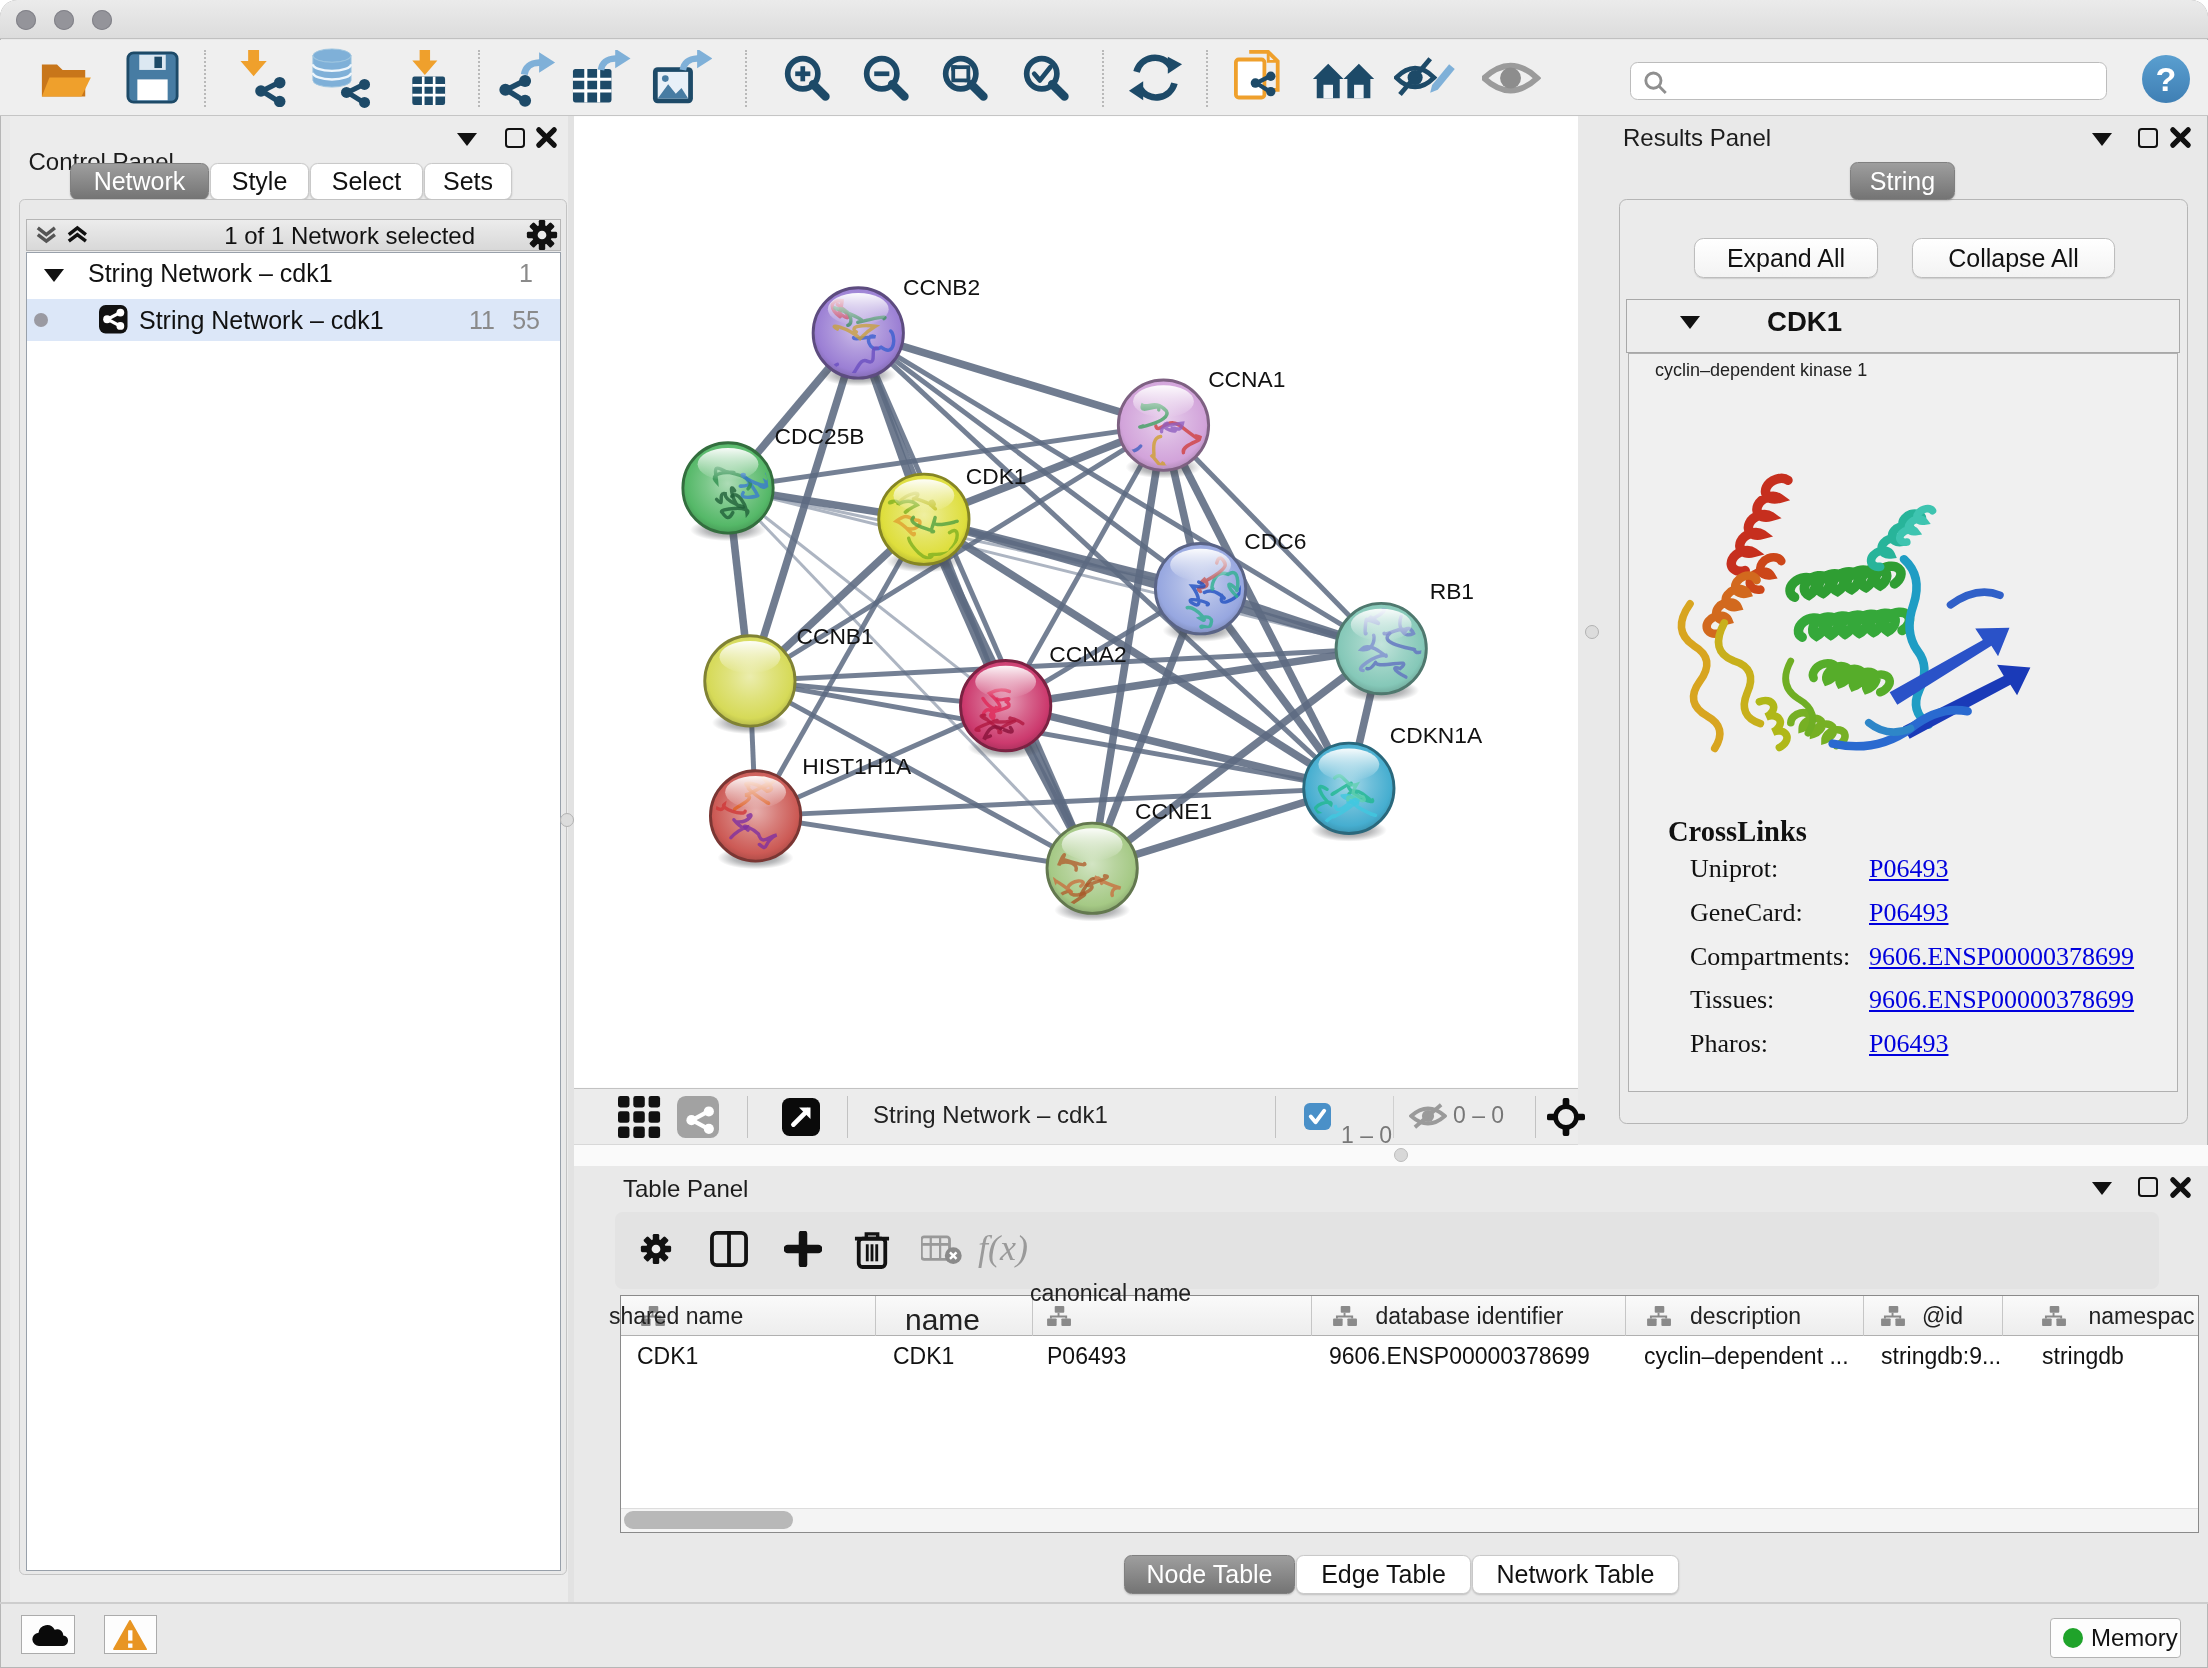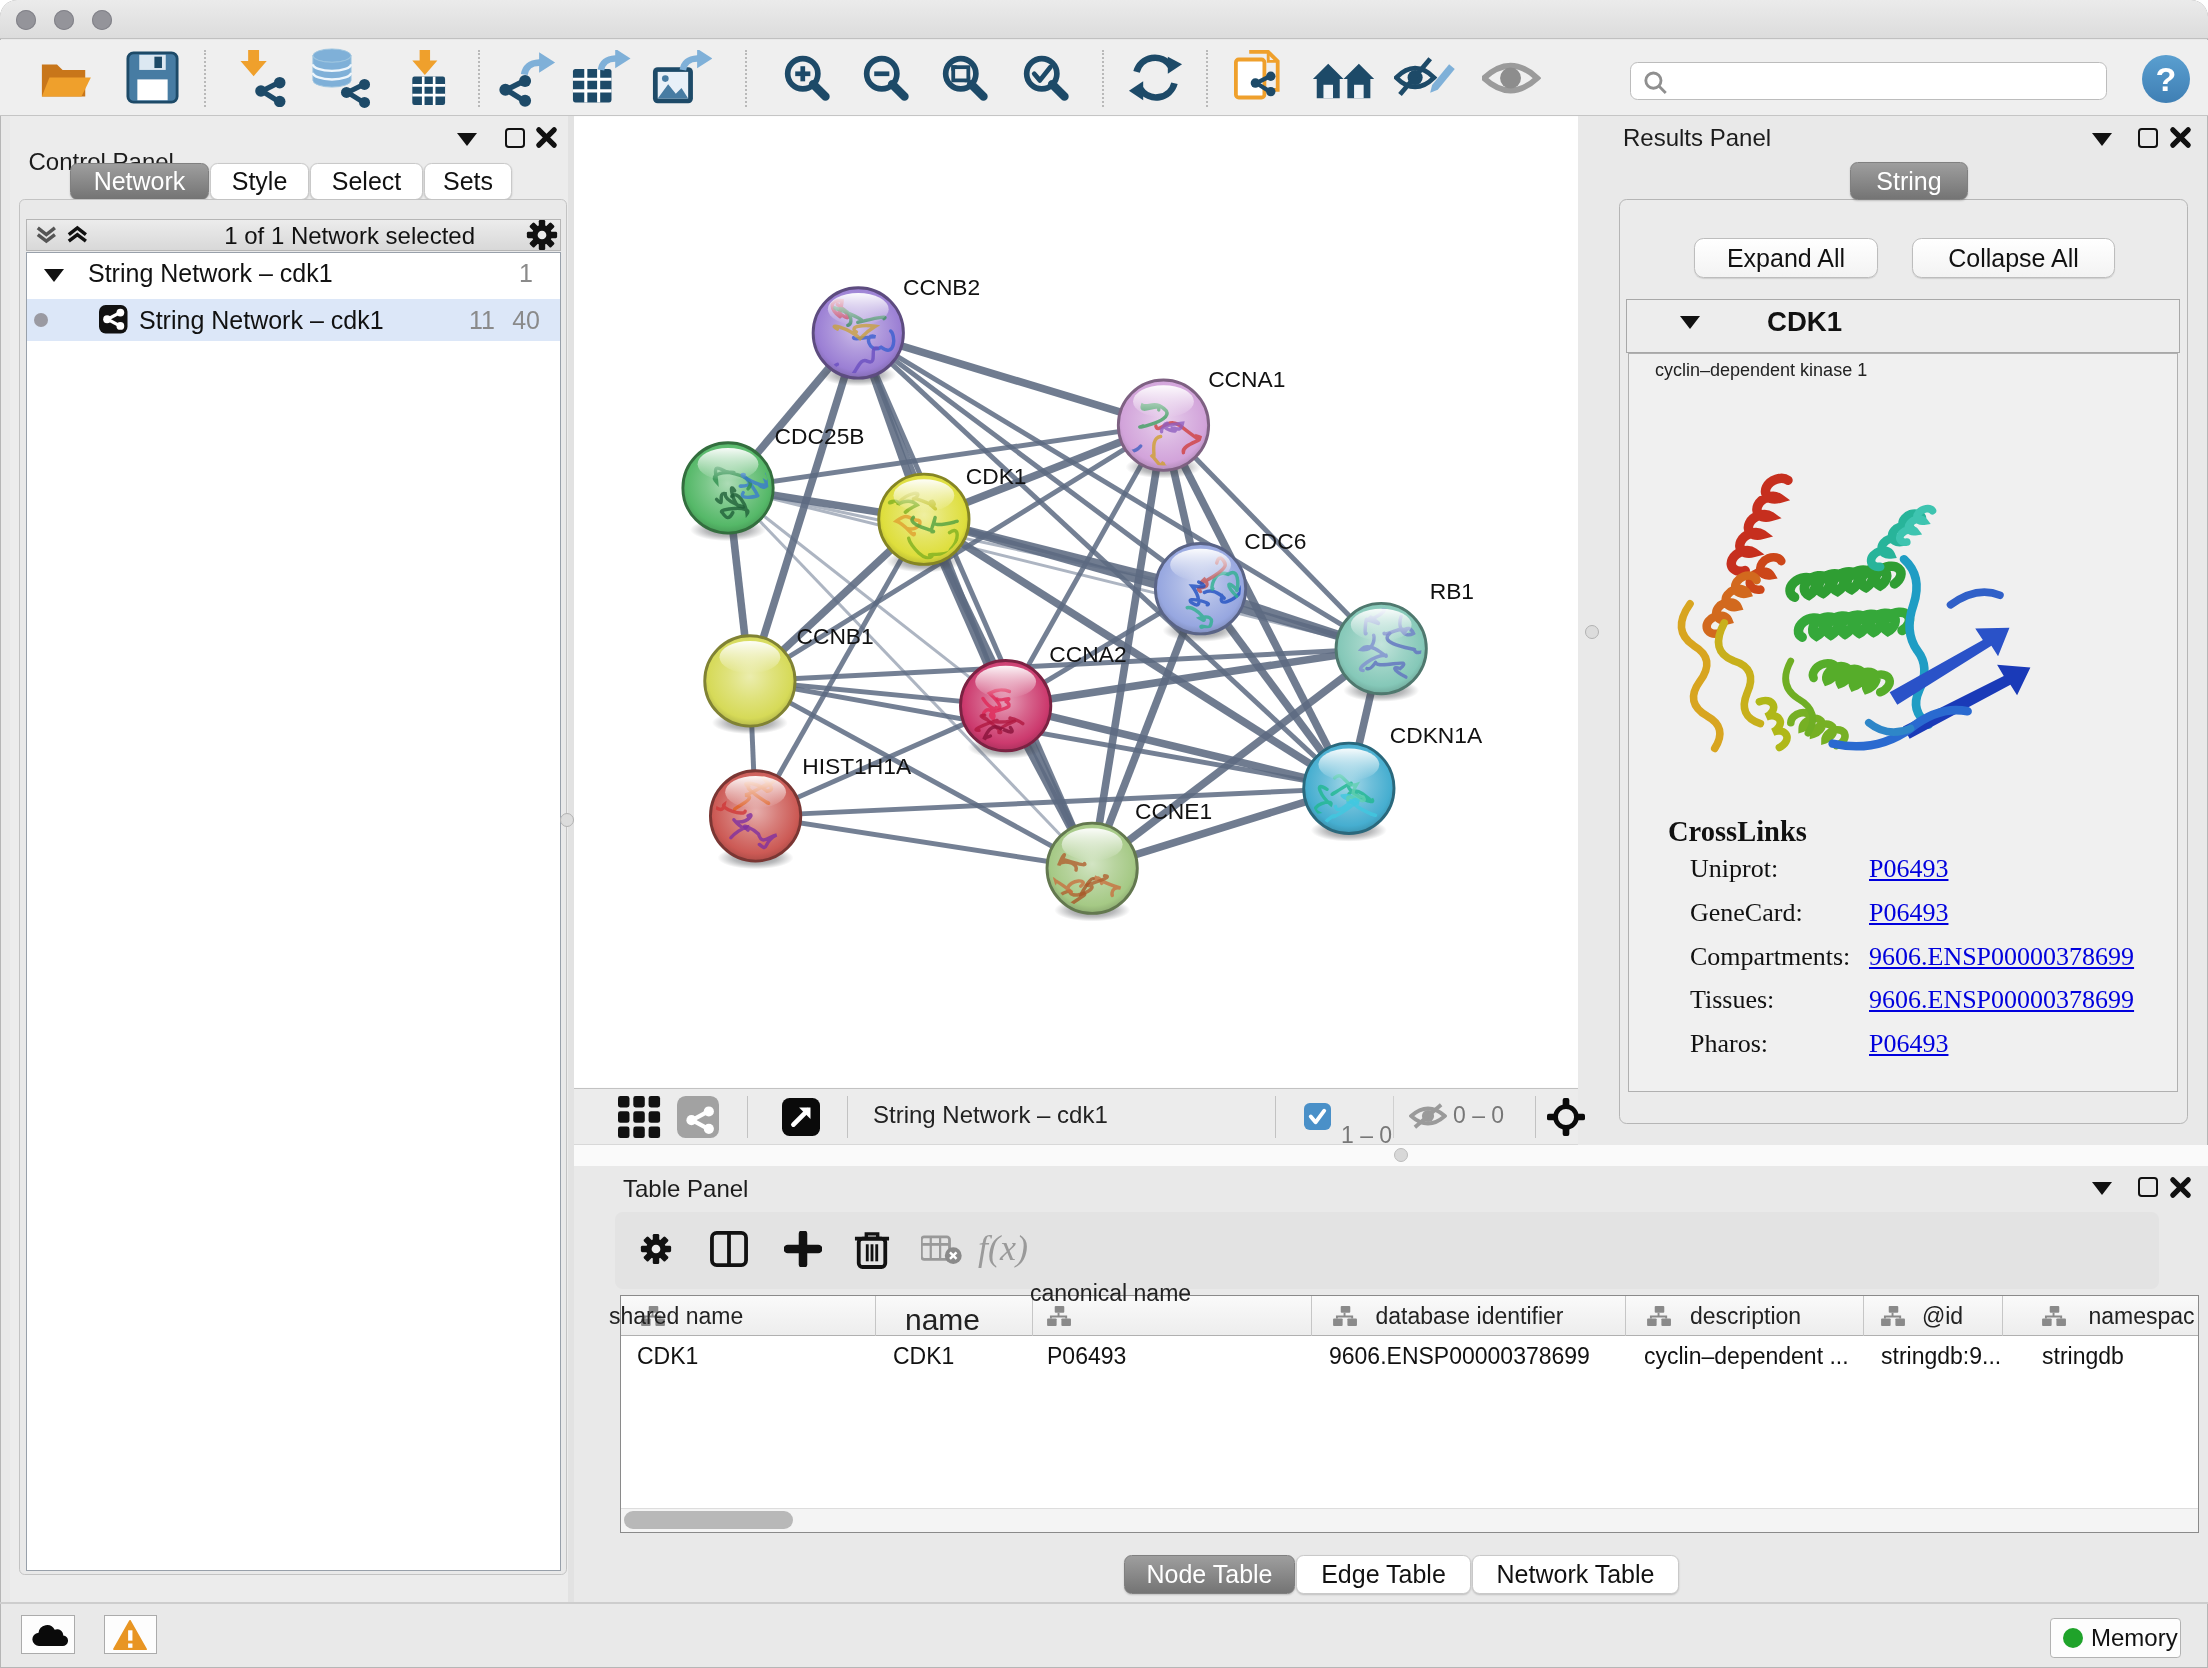--- a/index.html
+++ b/index.html
@@ -264,21 +264,21 @@
       <g transform="translate(3,4) scale(1.0)" fill="#fff" stroke="#fff">
         <line x1="6" y1="11" x2="19" y2="4" stroke-width="3.4"></line>
         <line x1="6" y1="11" x2="19" y2="18" stroke-width="3.4"></line>
         <circle cx="5.5" cy="11" r="4.1" stroke="none"></circle>
         <circle cx="19.5" cy="4" r="4.1" stroke="none"></circle>
         <circle cx="19.5" cy="18" r="4.1" stroke="none"></circle>
       </g>
     </svg>
     <div class="abs" style="left:139px; top:306px; font-size:25px; color:#111;">String Network – cdk1</div>
     <div class="abs" style="left:438px; top:306px; width:57px; text-align:right; font-size:25px; color:#8a8a8a;">11</div>
-    <div class="abs" style="left:483px; top:306px; width:57px; text-align:right; font-size:25px; color:#8a8a8a;">40</div>
+    <div class="abs" style="left:483px; top:306px; width:57px; text-align:right; font-size:25px; color:#8a8a8a;">55</div>
     <div class="abs" style="left:560px; top:813px; width:14.3px; height:14.3px; border-radius:50%; background:#dcdcdc; border:1px solid #b2b2b2;"></div>
     <svg class="abs" style="left:574px; top:116px;" width="1004" height="972" viewBox="0 0 1056 1022">
 <defs>
 <radialGradient id="shg">
           <stop offset="0%" stop-color="#3a3d42" stop-opacity="0.65"></stop>
           <stop offset="60%" stop-color="#3a3d42" stop-opacity="0.35"></stop>
           <stop offset="100%" stop-color="#3a3d42" stop-opacity="0"></stop>
         </radialGradient>
 <linearGradient id="glo" x1="0" y1="0" x2="0" y2="1">
           <stop offset="0%" stop-color="#fff" stop-opacity="0.95"></stop>
@@ -609,21 +609,21 @@
     <div class="abs panel-title" style="left:1623px; top:124px;">Results Panel</div>
     <div class="abs tri" style="left:2092px; top:133px; border-top-color:#111"></div>
     <div class="abs flo" style="left:2138px; top:128px;"></div>
     <svg class="abs" style="left:2169px; top:126px;" width="23" height="23" viewBox="0 0 24 24">
       <g stroke="#111" stroke-width="5.5" stroke-linecap="round" transform="scale(1.0)">
         <line x1="4" y1="4" x2="20" y2="20"></line>
         <line x1="20" y1="4" x2="4" y2="20"></line>
       </g>
     </svg>
     <div class="abs" style="left:1619px; top:199px; width:569px; height:925px; background:#ebebeb; border:1px solid #b5b5b5; border-radius:7.6px;"></div>
-    <div class="abs tab tabsel" style="left:1850px; top:162px; width:118px; height:38px; line-height:36px;">String</div>
+    <div class="abs tab tabsel" style="left:1850px; top:162px; width:105px; height:38px; line-height:36px;">String</div>
     <div class="btn" style="left:1694px; top:238px; width:184px; height:40px; line-height:38px;">Expand All</div>
     <div class="btn" style="left:1912px; top:238px; width:203px; height:40px; line-height:38px;">Collapse All</div>
     <div class="abs" style="left:1626px; top:299px; width:554px; height:54px; background:#ededed; border:1px solid #a8a8a8;"></div>
     <div class="abs tri" style="left:1680px; top:316px; border-top-color:#111"></div>
     <div class="abs" style="left:1767px; top:306px; font-size:27.6px; font-weight:bold; color:#111;">CDK1</div>
     <div class="abs" style="left:1628px; top:353px; width:550px; height:739px; background:#f0f0f0; border:1px solid #b0b0b0;"></div>
     <div class="abs" style="left:1655px; top:360px; font-size:18px; color:#222;">cyclin–dependent kinase 1</div>
     <svg class="abs" style="left:1669px; top:447px;" width="371" height="328" viewBox="0 0 390 345">
       <path d="M80 130 a14 10 -25 1 1 9 -19 a14 10 -25 1 1 9 -19 a14 10 -25 1 1 9 -19 a14 10 -25 1 1 9 -19 a14 10 -25 1 1 9 -19" fill="none" stroke="#c62f1e" stroke-width="10" stroke-linecap="round"></path>
       <path d="M96 150 a12 9 -25 1 1 11 -15 a12 9 -25 1 1 11 -15" fill="none" stroke="#cc4619" stroke-width="9" stroke-linecap="round"></path>

